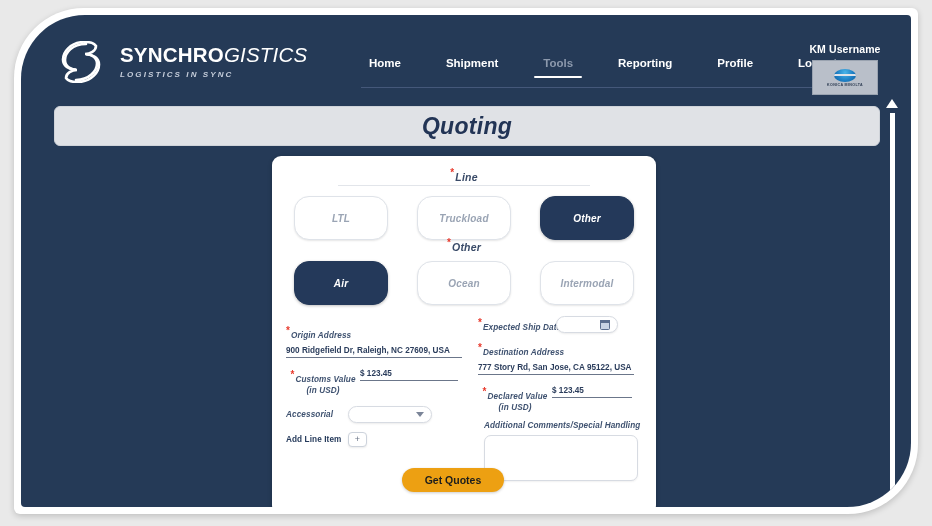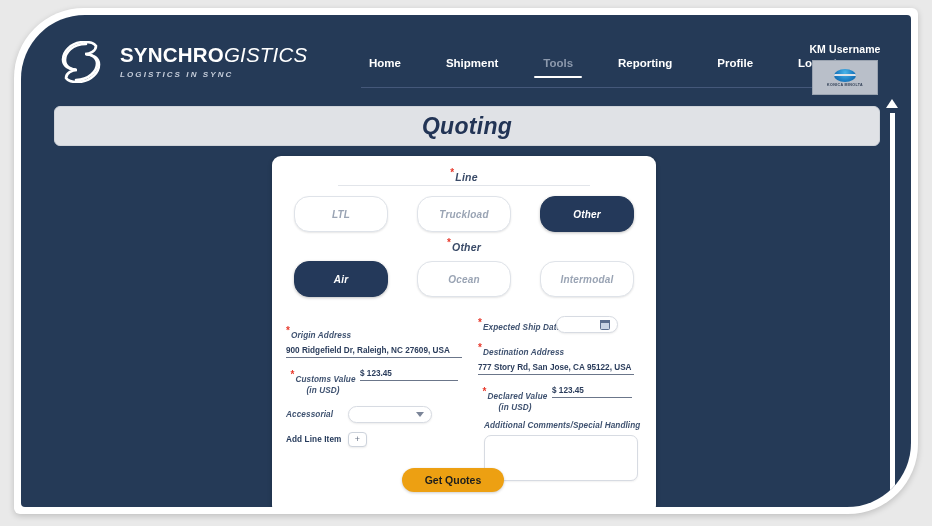--- a/index.html
+++ b/index.html
@@ -260,21 +260,21 @@
     left: 22px;
     width: 340px;
     display: flex;
     justify-content: space-between;
   }
   #mode-row { top: 40px; }
   #other-row { top: 105px; }
 
   .pill {
     width: 94px;
-    height: 36px;
+    height: 44px;
     border-radius: 15px;
     display: flex;
     align-items: center;
     justify-content: center;
     font-size: 10px;
     font-style: italic;
     font-weight: bold;
     letter-spacing: 0.2px;
     cursor: pointer;
     box-sizing: border-box;

